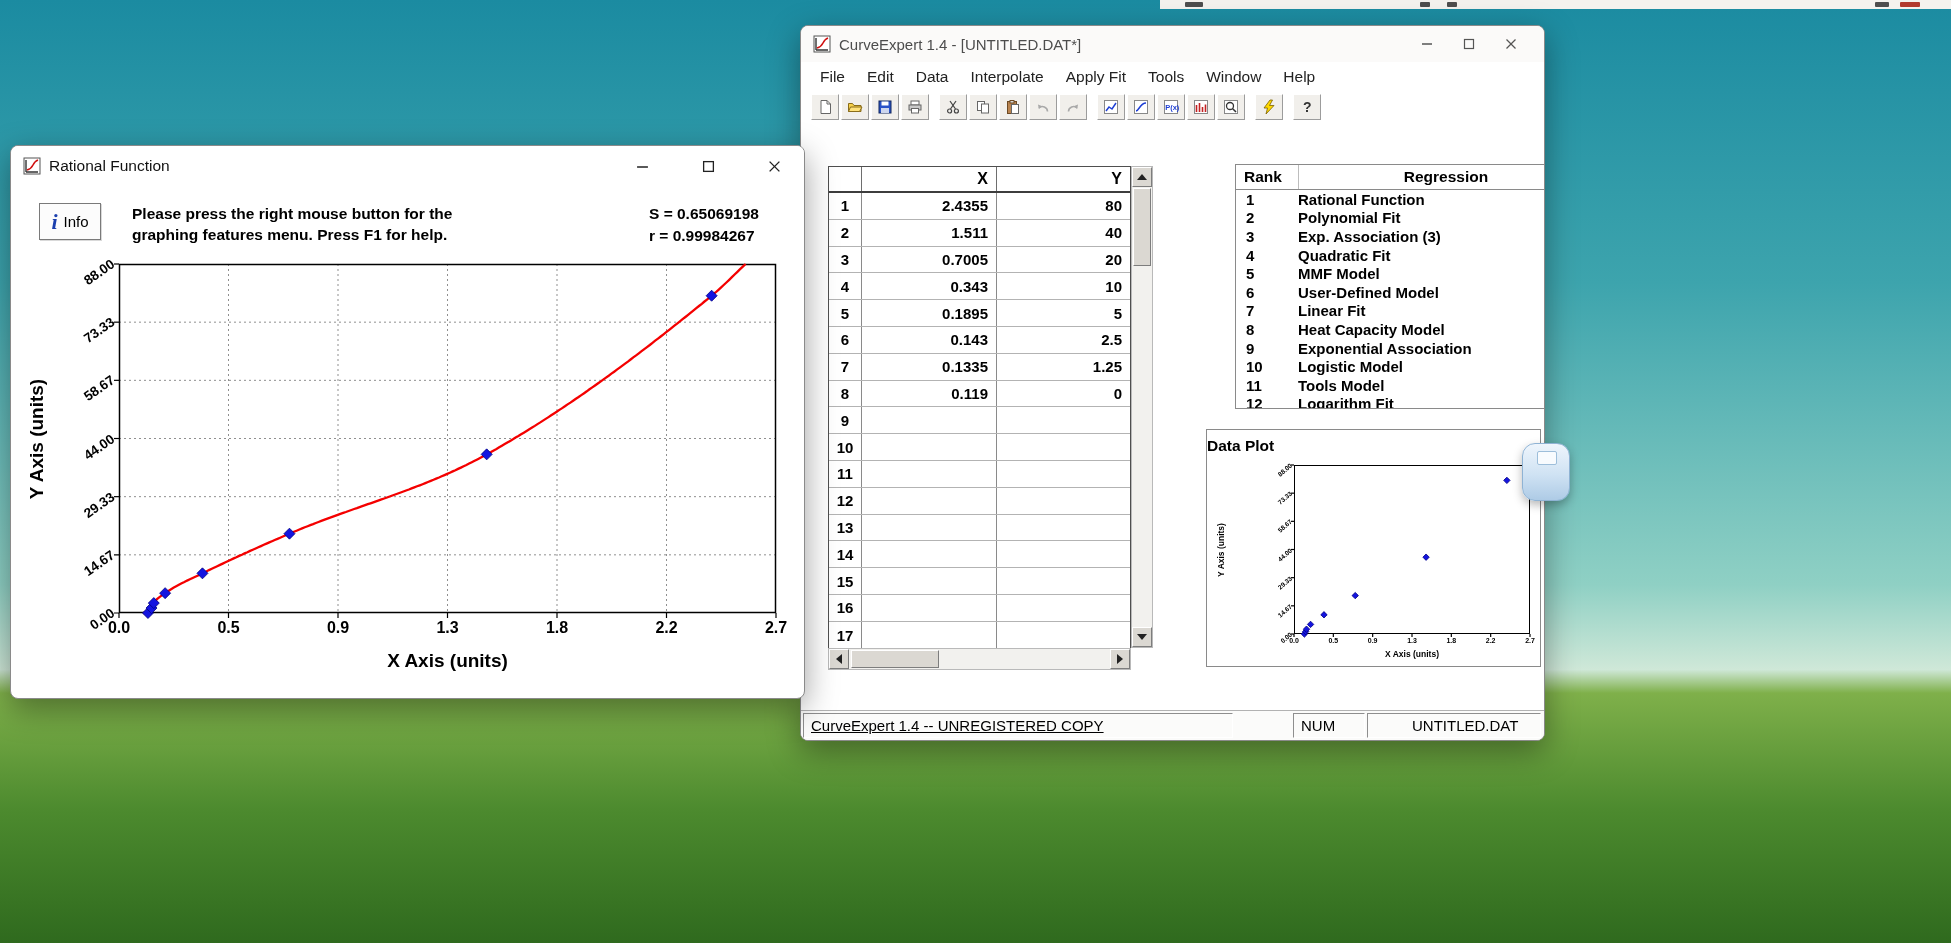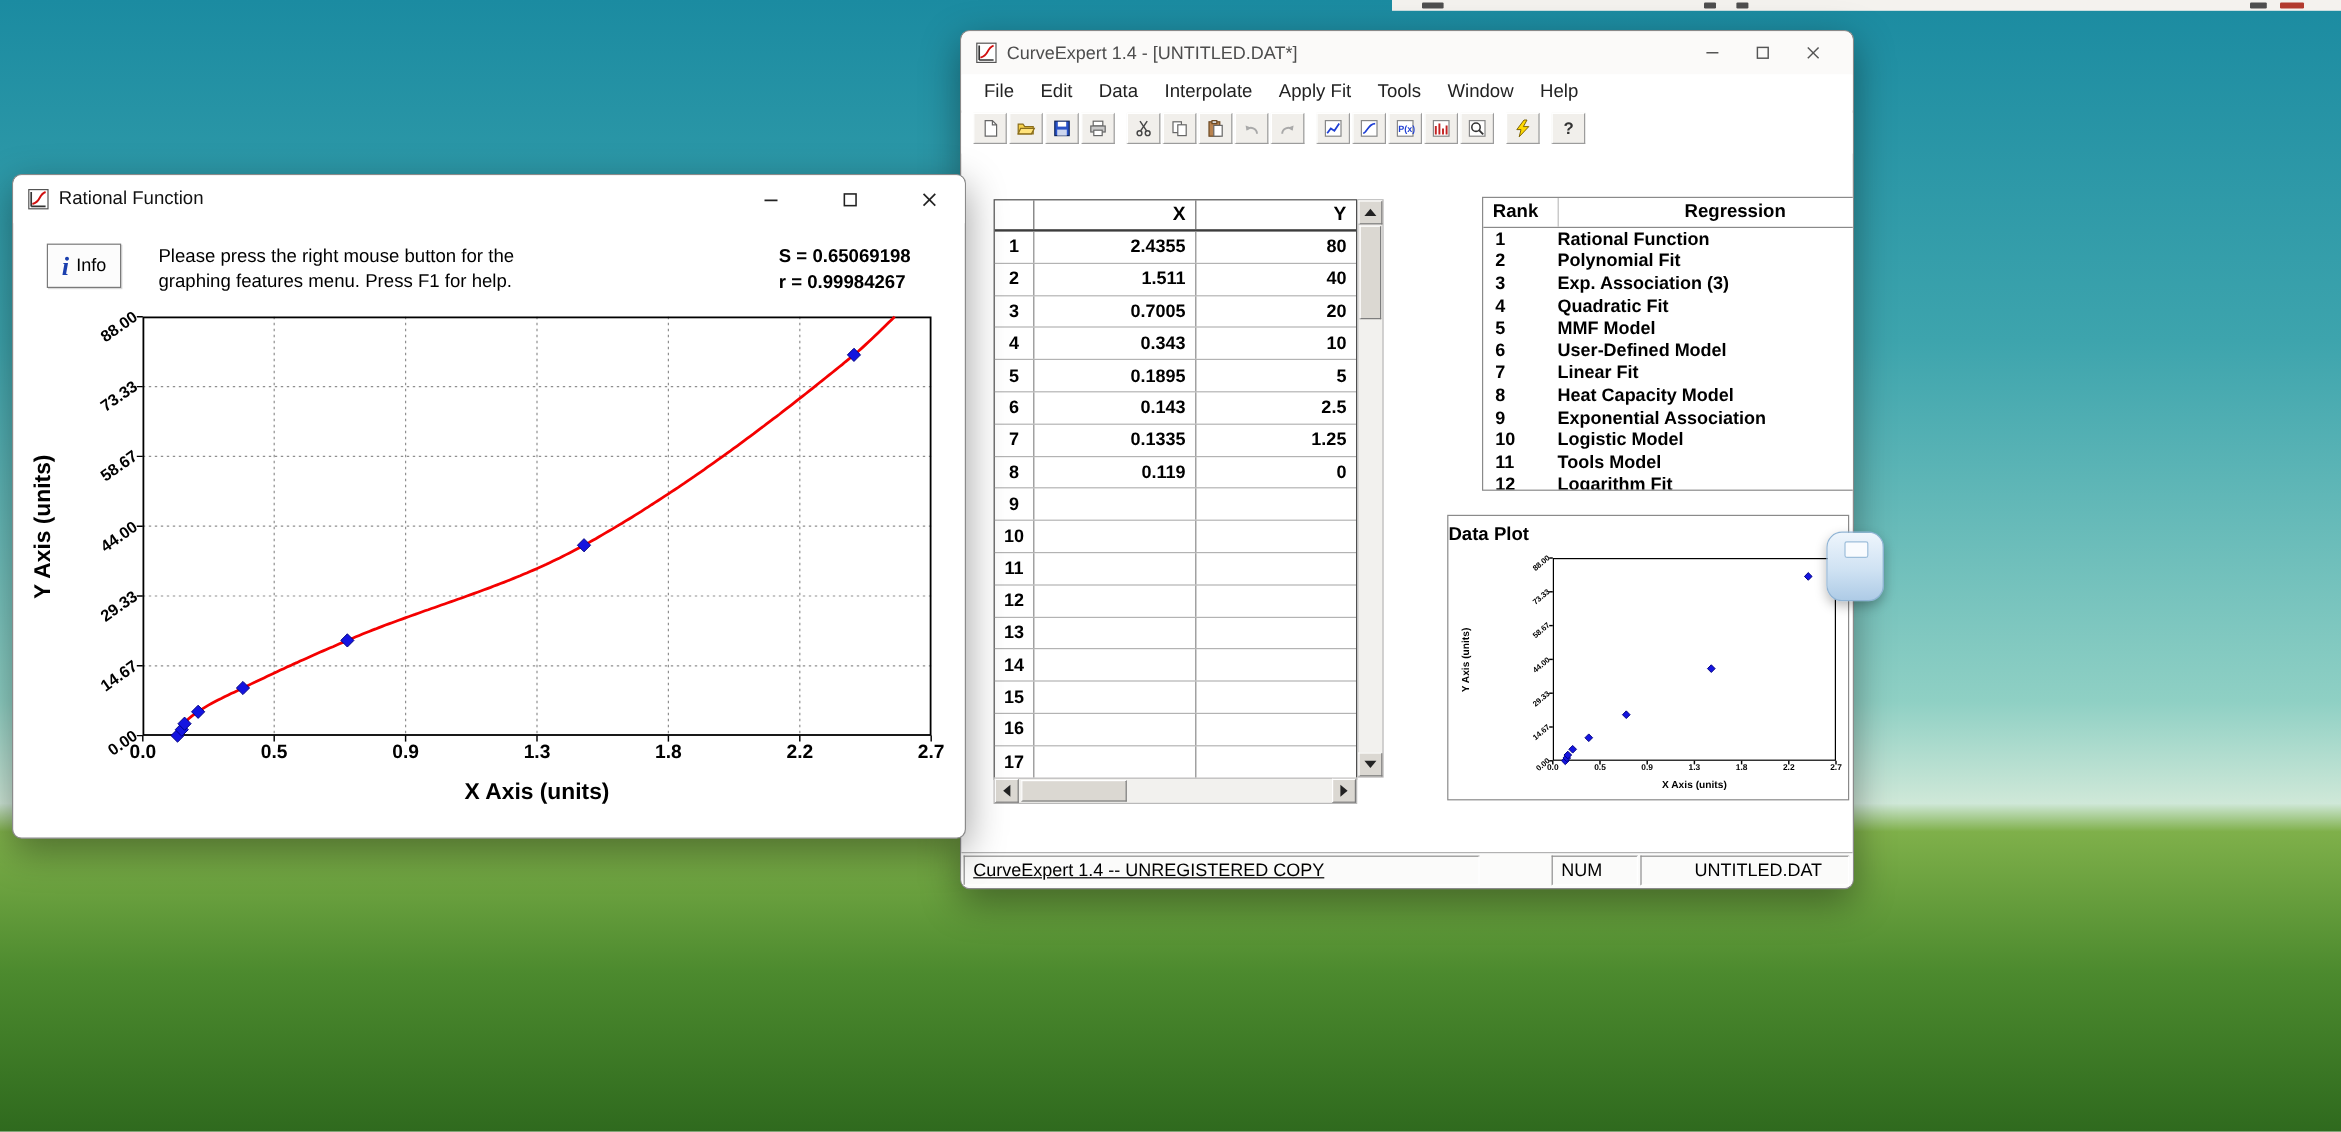--- a/index.html
+++ b/index.html
@@ -84,21 +84,21 @@
 
   
   #fit-window { left:10px; top:145px; width:795px; height:554px; z-index:20; }
   #fit-window .titlebar { height:40px; background:#ffffff; }
   #fit-window .title-text { color:#111; font-size:15.5px; }
   #fit-window .win-btn { width:36px; height:30px; margin-left:30px; }
   #info-button { position:absolute; left:28px; top:57px; width:62px; height:37px; border:1px solid #7a7a7a; background:#fcfcfc;
                  display:flex; align-items:center; justify-content:center; gap:6px; font-size:15px; color:#000;
                  box-shadow:1px 1px 0 #d9d9d9; }
   .info-i { font-family:"Liberation Serif", serif; font-style:italic; font-weight:bold; font-size:22px; color:#1b3fae; line-height:1; }
-  #hint-text { position:absolute; left:121px; top:57px; font-weight:normal; font-size:15.5px; line-height:21px; color:#000; }
+  #hint-text { position:absolute; left:121px; top:57px; font-weight:bold; font-size:15.5px; line-height:21px; color:#000; }
   #stats-block { position:absolute; left:638px; top:57px; font-weight:bold; font-size:15.5px; line-height:21.5px; color:#000; }
   #fit-chart-layer { position:absolute; inset:0; }
 
   
   .xtick-main { position:absolute; text-align:center; font-weight:bold; font-size:16px; color:#000; }
   .ytick-main { position:absolute; text-align:right; font-weight:bold; font-size:13.5px; color:#000; }
   .axis-x-main { position:absolute; text-align:center; font-weight:bold; font-size:19px; color:#000; }
   .axis-y-main { position:absolute; font-weight:bold; font-size:19px; color:#000; white-space:nowrap; }
   .xtick-mini { position:absolute; text-align:center; font-weight:bold; font-size:7px; color:#000; }
   .ytick-mini { position:absolute; text-align:right; font-weight:bold; font-size:6.5px; color:#000; }

